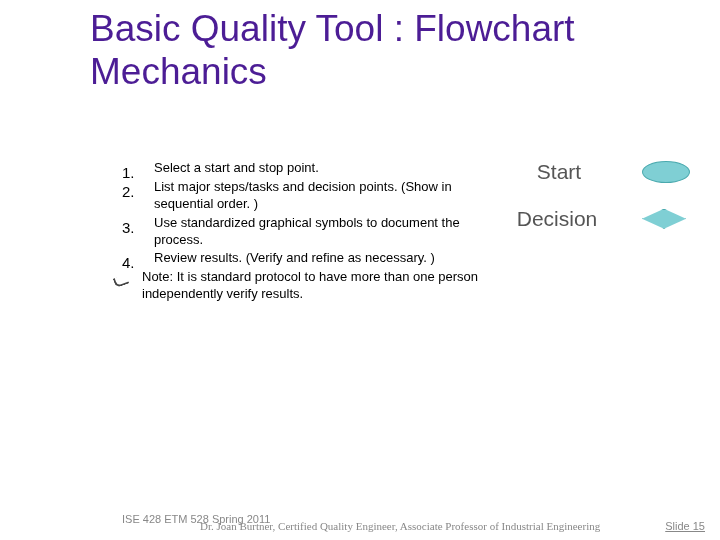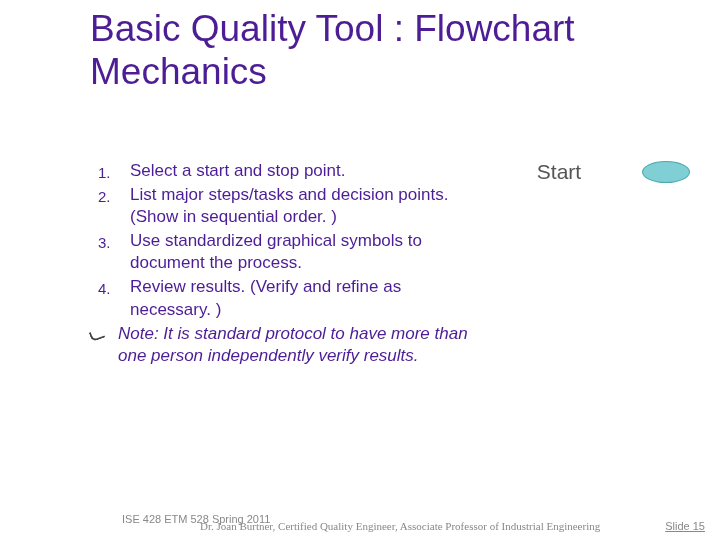--- a/index.html
+++ b/index.html
@@ -14,25 +14,25 @@
   .title {
     position: absolute;
     left: 90px;
     top: 8px;
     font-size: 37px;
     color: #4c1d95;
     line-height: 1.15;
   }
   .list {
     position: absolute;
-    left: 98px;
+    left: 122px;
     top: 160px;
     width: 380px;
-    font-size: 17px;
-    color: #4c1d95;
+    font-size: 13px;
+    color: #000000;
     line-height: 1.3;
   }
   .list ol {
     list-style: none;
     counter-reset: item;
   }
   .list ol li {
     counter-increment: item;
     position: relative;
     padding-left: 32px;
@@ -41,21 +41,20 @@
   .list ol li::before {
     content: counter(item) ".";
     position: absolute;
     left: 0;
     font-size: 15px;
     top: 3px;
   }
   .note {
     position: relative;
     padding-left: 20px;
-    font-style: italic;
     margin-top: 2px;
   }
   .note::before {
     content: "";
     position: absolute;
     left: -8px;
     top: 7px;
     width: 12px;
     height: 8px;
     border-left: 2px solid #444;
@@ -182,19 +181,25 @@
     <li>Review results. (Verify and refine as necessary. )</li>
   </ol>
   <div class="note">Note: It is standard protocol to have more than one person independently verify results.</div>
 </div>
 
 <div class="legend">
   <div class="legend-row">
     <div class="legend-label">Start</div>
     <div class="shape oval"></div>
   </div>
+  <div class="legend-row" style="margin-top:24px">
+    <div class="legend-label">Decision</div>
+    <div class="shape diamond-wrap">
+        <div class="diamond"></div>
+      </div>
+  </div>
 </div>
 
 <div class="footer">
   <div class="footer-left">ISE 428 ETM 528 Spring 2011</div>
   <div class="footer-mid">Dr. Joan Burtner, Certified Quality Engineer, Associate Professor of Industrial Engineering</div>
   <div class="footer-right">Slide 15</div>
 </div>
 
 </body></html>

